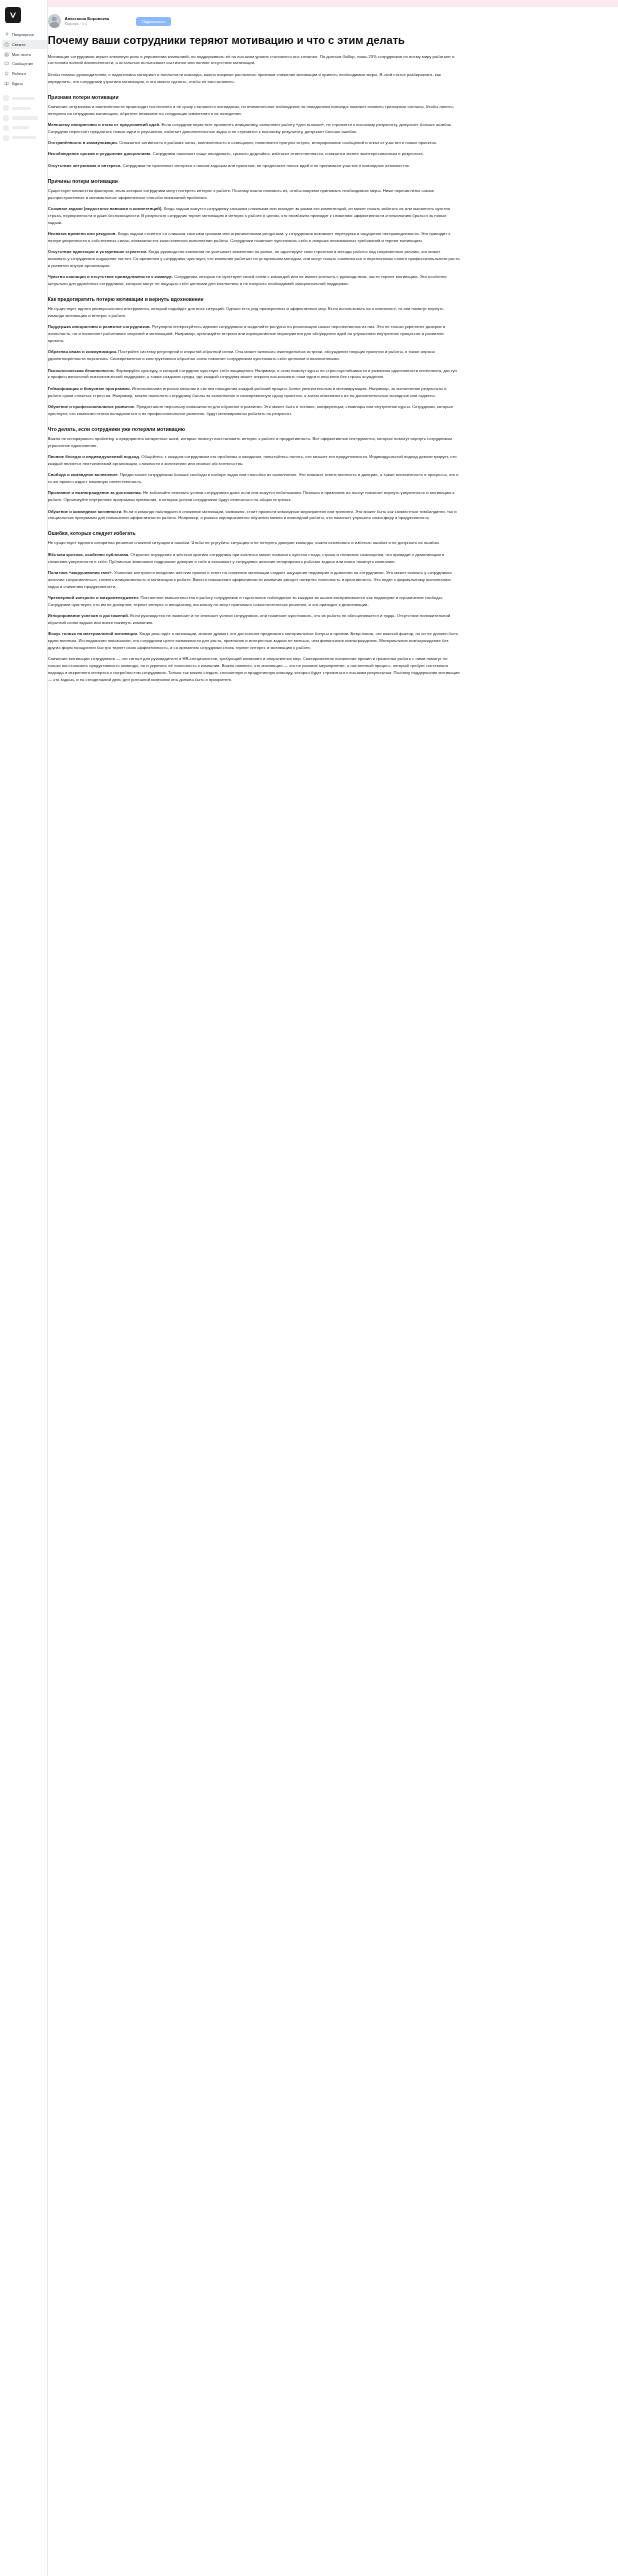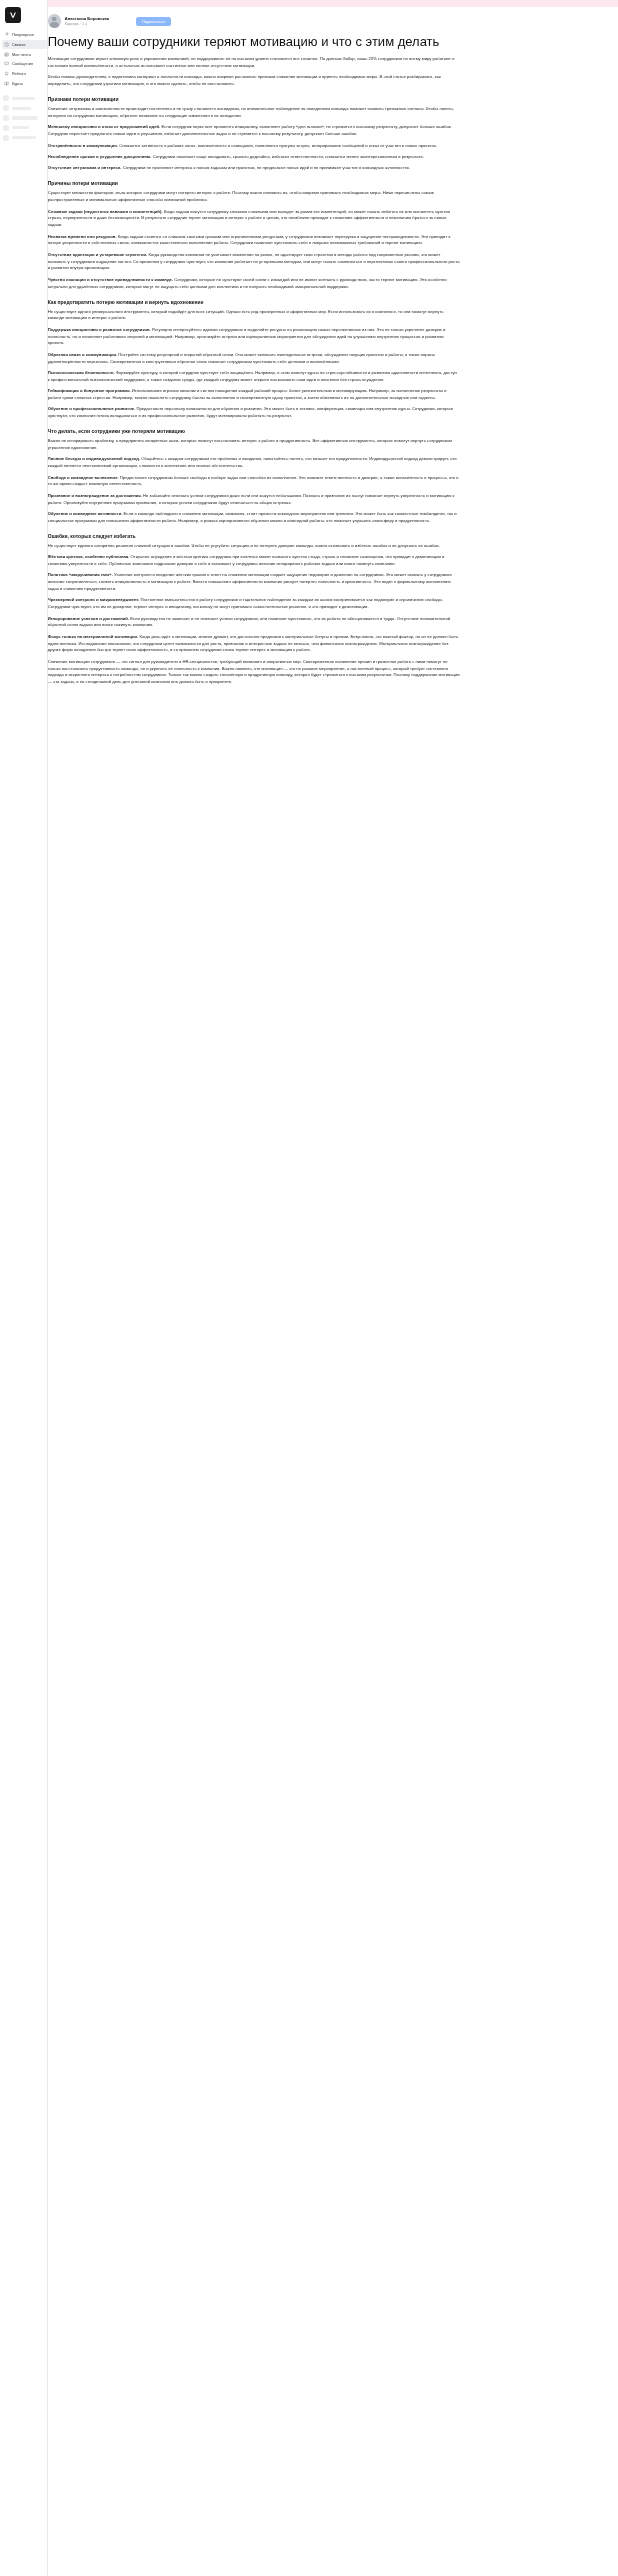--- a/index.html
+++ b/index.html
@@ -134,23 +134,23 @@
     font-size: 3.9px;
     border: none;
     border-radius: 2.6px;
     height: 8.8px;
     padding: 0 6.2px;
     opacity: .55;
   }
 
   
   h1.title {
-    font-size: 13px;
+    font-size: 11px;
     line-height: 1.22;
-    font-weight: normal;
+    font-weight: bold;
     margin: 1px 0 6.2px 0;
     color: #111;
     max-width: 392px;
   }
   p.para {
     font-size: 4.2px;
     line-height: 1.62;
     margin: 0 0 4.6px 0;
     color: #1d1d1d;
     text-align: left;

